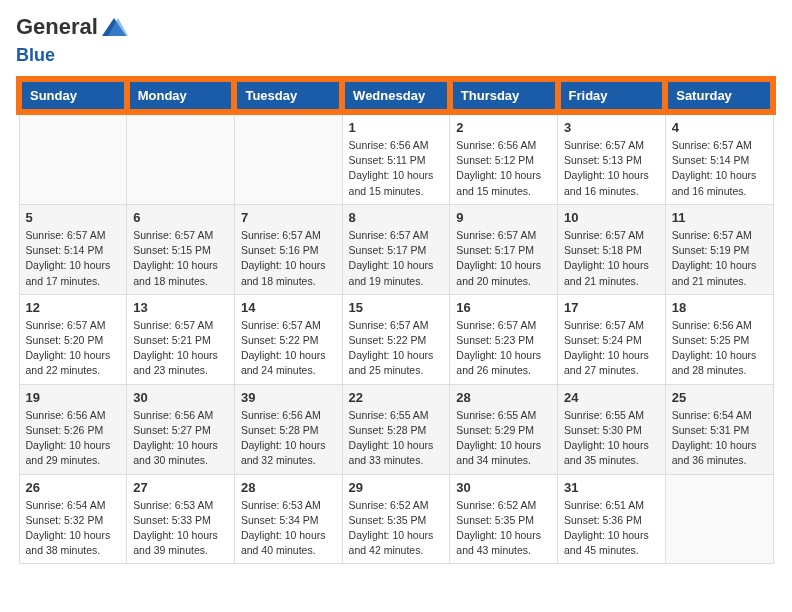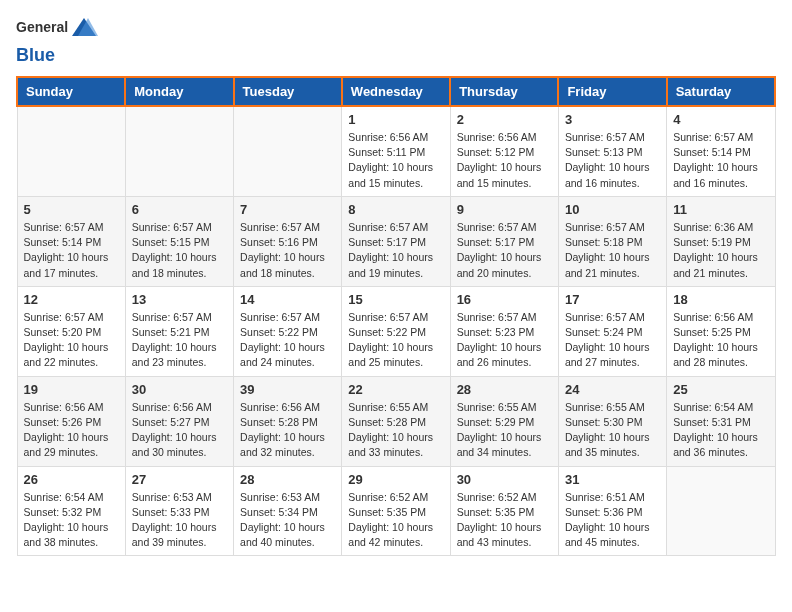--- a/index.html
+++ b/index.html
@@ -15,21 +15,21 @@
       justify-content: space-between;
       align-items: flex-start;
       margin-bottom: 12px;
     }
     .logo {
       display: flex;
       align-items: center;
       gap: 4px;
     }
     .logo-text-general {
-      font-size: 14px;
+      font-size: 22px;
       font-weight: bold;
       color: #333;
       line-height: 1;
     }
     .logo-text-blue {
       font-size: 18px;
       font-weight: bold;
       color: #1a5ca8;
       line-height: 1;
       margin-top: 8px;
@@ -56,21 +56,21 @@
       border-collapse: collapse;
       border: 1px solid #ccc;
     }
     .calendar th {
       background-color: #1a5ca8;
       color: #fff;
       font-size: 13px;
       font-weight: bold;
       padding: 6px 8px;
       text-align: left;
-      border: 2px solid #f97316;
+      border: 6px solid #f97316;
     }
     .calendar td {
       border: 1px solid #ddd;
       vertical-align: top;
       padding: 5px 6px;
       width: calc(100%/7);
       background: #fff;
       min-height: 80px;
     }
     .calendar tr:nth-child(even) td {
@@ -183,21 +183,21 @@
 Daylight: 10 hours and 20 minutes.</div>
         </td>
         <td>
           <div class="day-num">10</div>
           <div class="day-info">Sunrise: 6:57 AM
 Sunset: 5:18 PM
 Daylight: 10 hours and 21 minutes.</div>
         </td>
         <td>
           <div class="day-num">11</div>
-          <div class="day-info">Sunrise: 6:36 AM
+          <div class="day-info">Sunrise: 6:57 AM
 Sunset: 5:19 PM
 Daylight: 10 hours and 21 minutes.</div>
         </td>
       </tr>
       <tr>
         <td>
           <div class="day-num">12</div>
           <div class="day-info">Sunrise: 6:57 AM
 Sunset: 5:20 PM
 Daylight: 10 hours and 22 minutes.</div>

